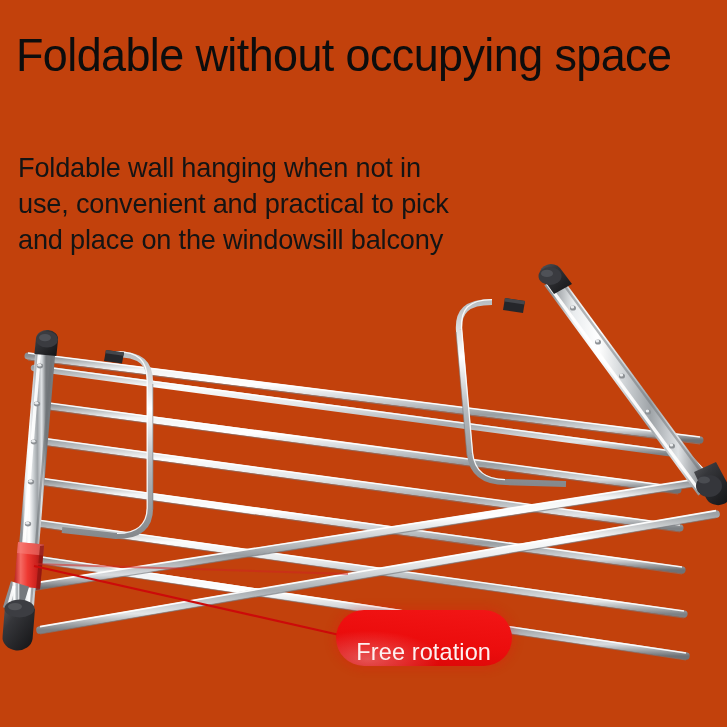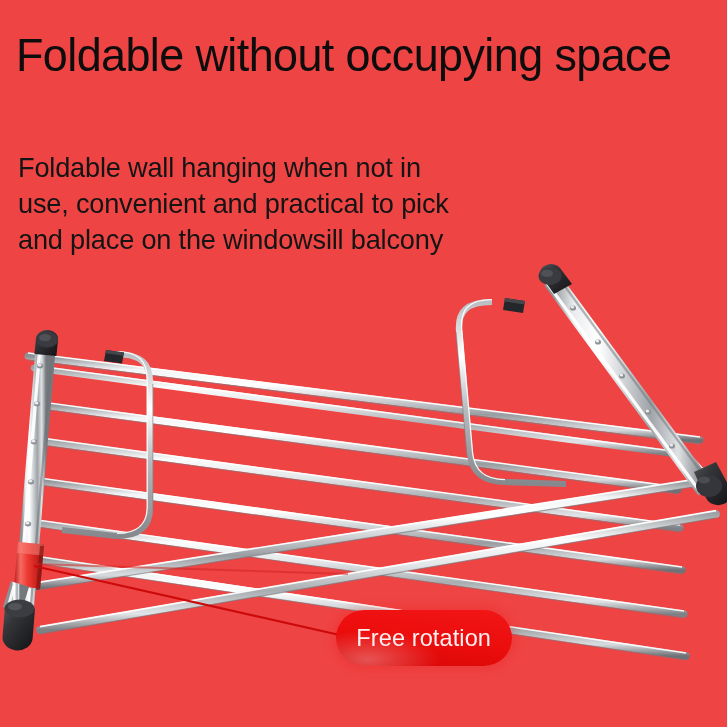--- a/index.html
+++ b/index.html
@@ -6,21 +6,21 @@
   * { margin:0; padding:0; box-sizing:border-box; }
   html, body {
     width:727px; height:727px;
     background:#f5f5f5;
     font-family:"Liberation Sans", sans-serif;
     overflow:hidden;
   }
   #stage {
     position:relative;
     width:727px; height:727px;
-    background:#ef4444;
+    background:#c2410c;
   }
 
   
   #headline {
     position:absolute;
     left:16px; top:30px;
     width:700px;
     font-size:47px;
     line-height:1.06;
     font-weight:400;
@@ -55,21 +55,21 @@
   
   #pill {
     position:absolute;
     left:336px; top:610px;
     width:176px; height:56px;
     border-radius:28px;
     background:
       radial-gradient(120% 150% at 18% 88%, rgba(255,255,255,.30) 0%, rgba(255,255,255,0) 34%),
       linear-gradient(187deg, #f21616 0%, #ec0d0d 52%, #d60606 100%);
     box-shadow:0 0 10px 3px rgba(236,13,13,.22);
-    display:flex; align-items:center; justify-content:center;
+    display:flex; align-items:flex-end; justify-content:center;
   }
   #pill span {
     font-size:24px;
     color:#fdf0f0;
     letter-spacing:0.1px;
     transform:scaleX(0.98);
     white-space:nowrap;
   }
 </style>
 </head>

